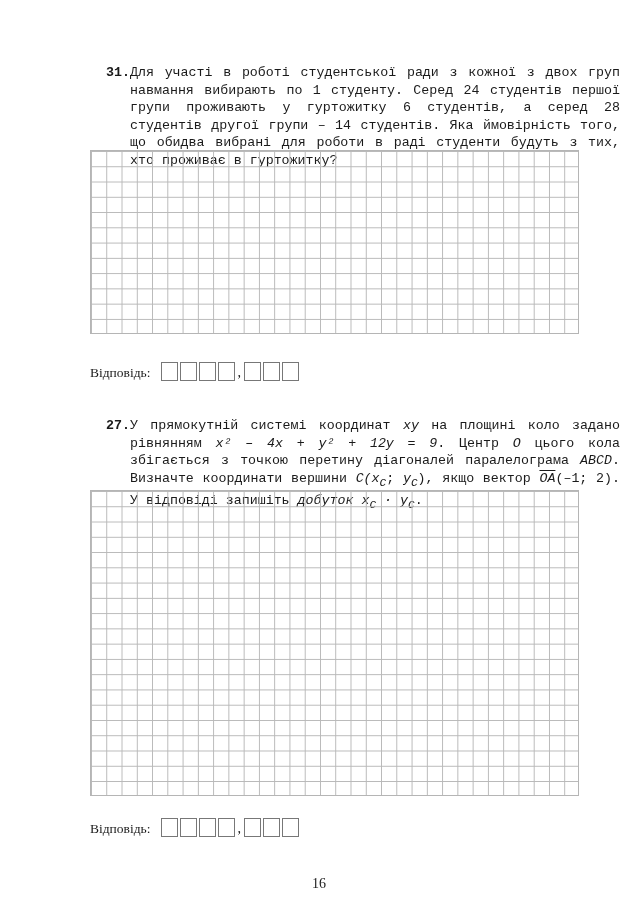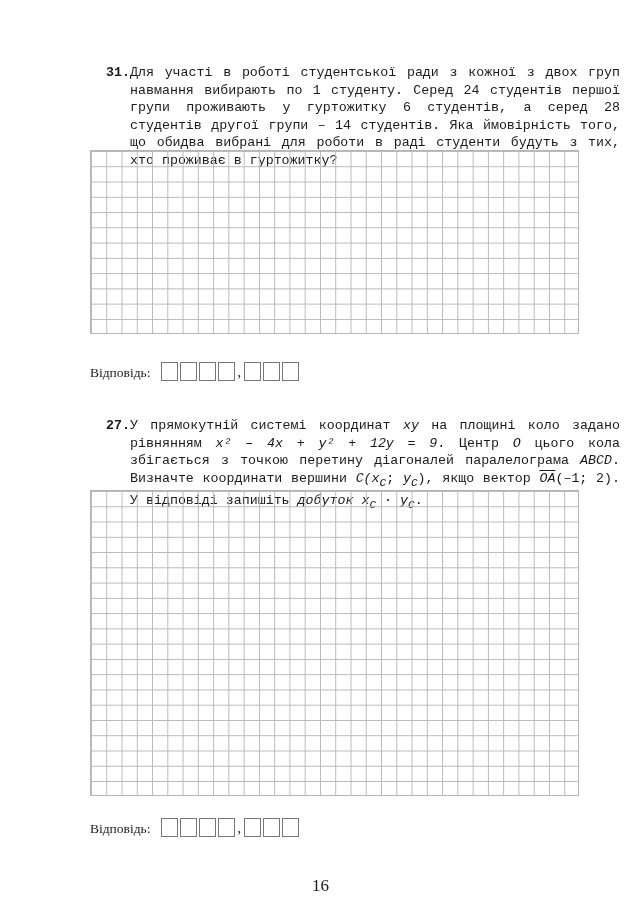--- a/index.html
+++ b/index.html
@@ -9,21 +9,21 @@
   .body { margin-left:24px; }
   .grid { position:absolute; left:90px; width:489px; border:1px solid #b5b5b5;
     background-image:
       linear-gradient(to right, #b8b8b8 1px, transparent 1px),
       linear-gradient(to bottom, #b8b8b8 1px, transparent 1px);
     background-size:15.28px 15.28px; box-sizing:border-box; }
   .answer { position:absolute; left:90px; font-family:"Liberation Serif","DejaVu Serif",serif; font-size:13.5px; display:flex; align-items:flex-end; }
   .answer .lbl { margin-right:10px; }
   .box { width:17px; height:19px; border:1.3px solid #777; margin-right:2px; box-sizing:border-box; }
   .comma { margin:0 3px 0 1px; font-size:14px; }
-  .page-num { position:absolute; left:312px; top:876px; font-family:"Liberation Serif",serif; font-size:17px; }
+  .page-num { position:absolute; left:312px; top:876px; font-family:"Liberation Serif",serif; font-size:14px; }
   i { font-style:italic; }
 </style>
 </head>
 <body>
 
 <div class="task" style="top:64px;">
   <span class="num">31.</span>
   <div class="body">Для участі в роботі студентської ради з кожної з двох груп навмання вибирають по 1 студенту. Серед 24 студентів першої групи  проживають у гуртожитку 6 студентів, а серед 28 студентів другої групи – 14 студентів. Яка ймовірність того, що обидва вибрані для роботи в раді студенти будуть з тих, хто проживає в гуртожитку?</div>
 </div>
 

